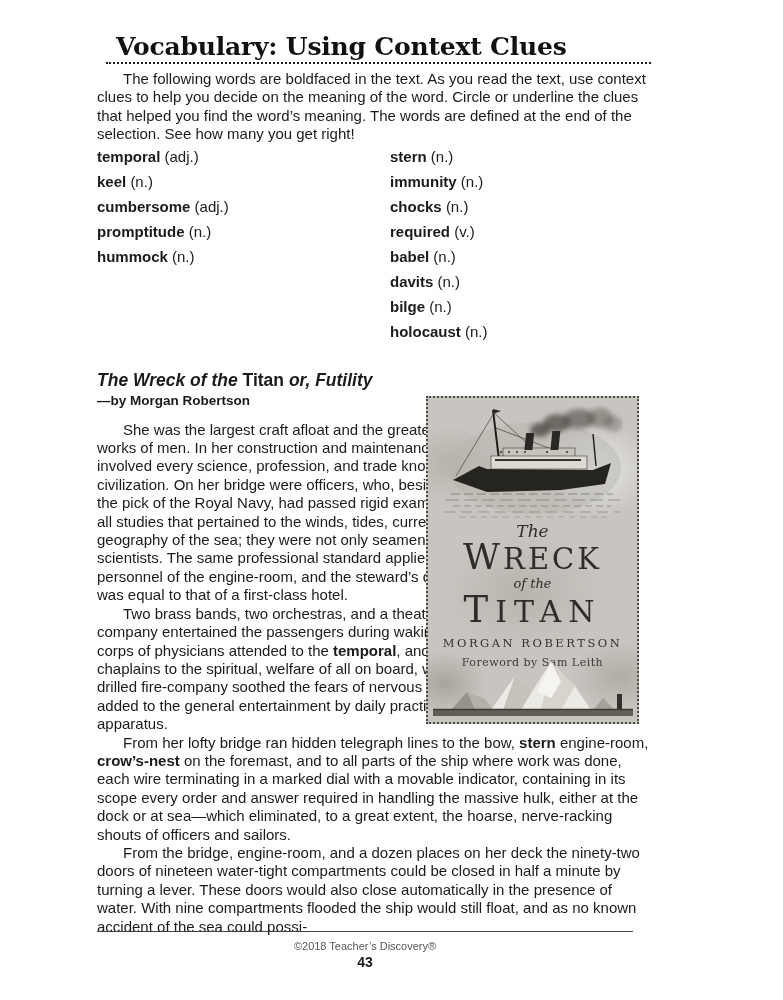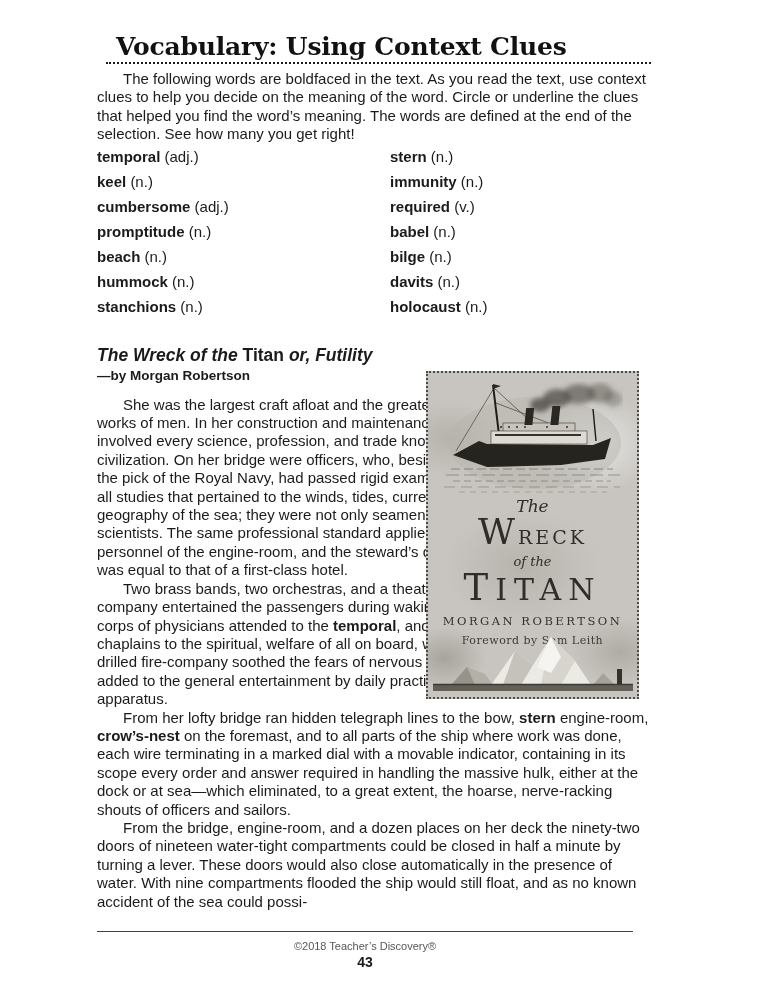--- a/index.html
+++ b/index.html
@@ -32,21 +32,21 @@
     background-image:
       radial-gradient(ellipse 90px 70px at 80% 22%, rgba(255,255,255,0.55), rgba(255,255,255,0) 70%),
       radial-gradient(ellipse 70px 55px at 10% 20%, rgba(150,145,135,0.35), rgba(150,145,135,0) 70%),
       radial-gradient(ellipse 110px 80px at 45% 60%, rgba(140,135,126,0.28), rgba(140,135,126,0) 72%),
       radial-gradient(ellipse 60px 45px at 8% 88%, rgba(115,110,100,0.38), rgba(115,110,100,0) 70%),
       radial-gradient(ellipse 70px 50px at 92% 86%, rgba(120,115,105,0.30), rgba(120,115,105,0) 70%);
   }
   .cover-art{display:block;margin:8px auto 0;}
   .cover-text{position:absolute;top:124px;left:0;width:100%;text-align:center;color:#2f2d29;font-family:"DejaVu Serif",serif;}
   .cv-the{font-style:italic;font-size:17px;line-height:19px;}
-  .cv-wreck{font-size:19px;line-height:32px;letter-spacing:3px;}
+  .cv-wreck{font-size:29px;line-height:32px;letter-spacing:3px;}
   .cv-wreck::first-letter{font-size:36px;}
   .cv-ofthe{font-style:italic;font-size:13px;line-height:15px;margin-top:1px;}
   .cv-titan{font-size:30px;line-height:34px;letter-spacing:7px;margin-top:2px;}
   .cv-titan::first-letter{font-size:37px;}
   .cv-author{font-size:11.5px;letter-spacing:2.5px;margin-top:7px;color:#34322e;}
   .cv-foreword{font-size:11px;letter-spacing:0.5px;margin-top:6px;color:#3d3b37;}
   .iceberg{position:absolute;bottom:2px;left:50%;transform:translateX(-50%);}
 
   
   .footer{position:absolute;left:97px;right:38px;top:931px;border-top:1px solid #444240;text-align:center;padding-top:6px;}
@@ -63,31 +63,30 @@
   <div class="title-rule"></div>
 
   <p class="intro">The following words are boldfaced in the text. As you read the text, use context clues to help you decide on the meaning of the word. Circle or underline the clues that helped you find the word’s meaning. The words are defined at the end of the selection. See how many you get right!</p>
 
   <div class="vocab">
     <div>
       <div class="vrow"><span class="vword">temporal</span> <span>(adj.)</span></div>
       <div class="vrow"><span class="vword">keel</span> <span>(n.)</span></div>
       <div class="vrow"><span class="vword">cumbersome</span> <span>(adj.)</span></div>
       <div class="vrow"><span class="vword">promptitude</span> <span>(n.)</span></div>
-      <div class="vrow"><span class="vword">beach</span> <span>(n.)</span></div>
       <div class="vrow"><span class="vword">hummock</span> <span>(n.)</span></div>
-      <div class="vrow"><span class="vword">stanchions</span> <span>(n.)</span></div>
     </div>
     <div>
       <div class="vrow"><span class="vword">stern</span> <span>(n.)</span></div>
       <div class="vrow"><span class="vword">immunity</span> <span>(n.)</span></div>
+      <div class="vrow"><span class="vword">chocks</span> <span>(n.)</span></div>
       <div class="vrow"><span class="vword">required</span> <span>(v.)</span></div>
       <div class="vrow"><span class="vword">babel</span> <span>(n.)</span></div>
+      <div class="vrow"><span class="vword">davits</span> <span>(n.)</span></div>
       <div class="vrow"><span class="vword">bilge</span> <span>(n.)</span></div>
-      <div class="vrow"><span class="vword">davits</span> <span>(n.)</span></div>
       <div class="vrow"><span class="vword">holocaust</span> <span>(n.)</span></div>
     </div>
   </div>
 
   <div class="passage">
 
     <div class="cover">
       <svg class="cover-art" width="180" height="114" viewBox="0 0 180 114">
         <defs>
             <filter id="smk" x="-50%" y="-50%" width="200%" height="200%">

